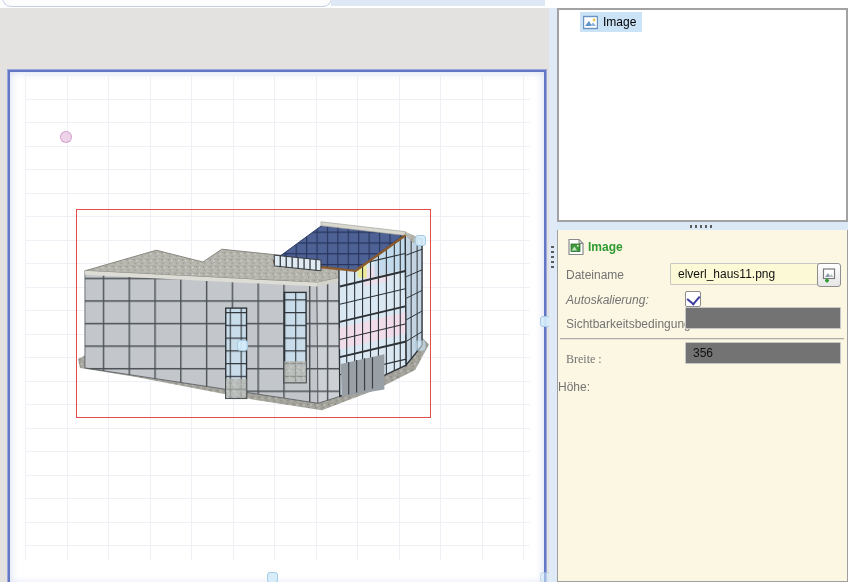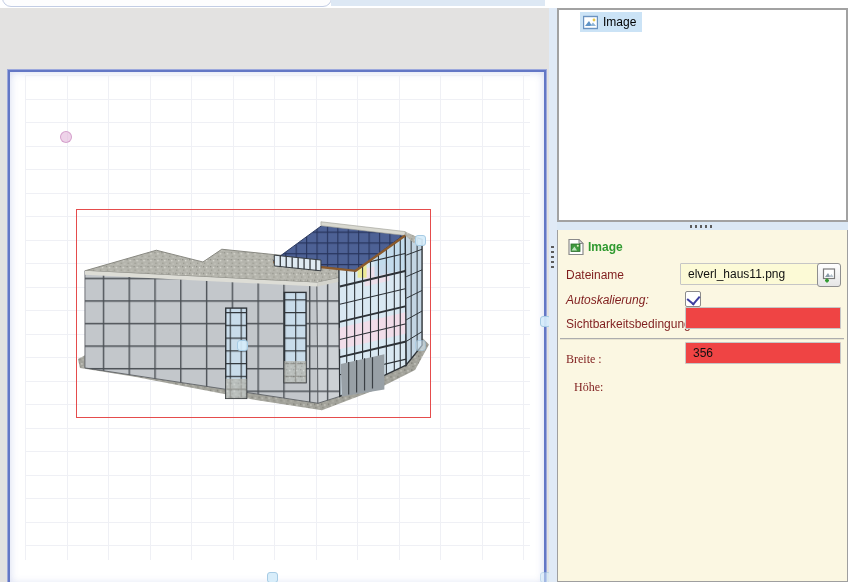--- a/index.html
+++ b/index.html
@@ -41,23 +41,23 @@
   .toolbox{position:absolute; left:557px; top:8px; width:291px; height:214px;
     background:#ffffff; border:2px solid #a2a2a2; box-sizing:border-box;}
   .tb-item{position:absolute; left:21px; top:2px; height:20px; display:flex; align-items:center;
     gap:5px; padding:0 6px 0 3px; background:var(--tb-hl,#cbe3f6);}
   .tb-item .lbl{color:#000;}
   
   .props{position:absolute; left:557px; top:230px; width:291px; height:352px;
     background:var(--props-bg,#fbf7e2); border:1.5px solid #9f9f9f; border-top:none; box-sizing:border-box;}
   .props .abs{position:absolute;}
   .p-title{left:30px; top:10px; font-weight:bold; color:var(--green,#2f9a2f);}
-  .p-lab{color:#7f1d1d;}
+  .p-lab{color:#737373;}
   .p-input{position:absolute; height:22px; border:1px solid #c6c6c6; border-radius:1px;
-    background:#ef4444; font-family:"Liberation Sans",sans-serif; font-size:12px; padding:0 0 0 7px;
+    background:#737373; font-family:"Liberation Sans",sans-serif; font-size:12px; padding:0 0 0 7px;
     box-sizing:border-box; color:#111;}
   .p-input.yellow{background:var(--field-yellow,#fcfad6);}
   .sep{position:absolute; left:2px; right:3px; top:108px; height:0;
     border-top:1px solid #adadad; border-bottom:1px solid #e8e4d0;}
   .btn-browse{position:absolute; left:259px; top:33px; width:24px; height:24px;
     border:1px solid #8f8f8f; border-radius:3px; box-sizing:border-box;
     background:linear-gradient(#ffffff,#e6e6e6); display:flex;align-items:center;justify-content:center; padding:0;}
   .chk{position:absolute; left:127px; top:61px; width:16px; height:16px; box-sizing:border-box;
     background:#fff; border:1px solid #8b8b8b; border-radius:2px;}
   .chk .mark{position:absolute; left:3px; top:1px; width:7px; height:9px;
@@ -185,21 +185,21 @@
     <svg class="abs" style="left:9px; top:8px;" width="18" height="18" viewBox="0 0 18 18">
       <path d="M2 1.5 H12 L16 5.5 V16.5 H2 Z" fill="#ffffff" stroke="#8a8a8a" stroke-width="1.2"></path>
       <path d="M12 1.5 L12 5.5 L16 5.5 Z" fill="#dcdcdc" stroke="#8a8a8a" stroke-width="1"></path>
       <rect x="4" y="6" width="9" height="7.5" fill="#3f9a3f" stroke="#2c6e2c" stroke-width="0.8"></rect>
       <polygon points="4.5,12.5 7.5,8.5 10,12.5" fill="#bfe3bf"></polygon>
       <circle cx="10.8" cy="7.8" r="1" fill="#e9f2c8"></circle>
     </svg>
     <div class="abs p-title">Image</div>
 
     <div class="abs p-lab" style="left:8px; top:38px;">Dateiname</div>
-    <input class="p-input yellow" style="left: 122px; top: 33px; width: 153px;" value="elverl_haus11.png">
+    <input class="p-input yellow" style="left: 112px; top: 33px; width: 153px;" value="elverl_haus11.png">
     <button class="btn-browse">
       <svg width="16" height="16" viewBox="0 0 16 16">
         <rect x="2.5" y="2" width="11" height="9.5" fill="#ffffff" stroke="#7a7a7a" stroke-width="1.2"></rect>
         <polygon points="4,10 7,6 9.5,10" fill="#8a9aa8"></polygon>
         <polygon points="8,10 10.5,7 12.5,10" fill="#b5c2cc"></polygon>
         <path d="M4 13.5 H8 M6 11.5 V15.5" stroke="#2f9a2f" stroke-width="1.8"></path>
       </svg>
     </button>
 
     <div class="abs p-lab" style="left:8px; top:63px;font-style:italic;">Autoskalierung:</div>
@@ -208,16 +208,16 @@
     </div>
 
     <div class="abs p-lab" style="left:8px; top:87px;">Sichtbarkeitsbedingung:</div>
     <input class="p-input" style="left: 127px; top: 77px; width: 156px;" value="">
 
     <div class="sep"></div>
 
     <div class="abs p-lab" style="left:8px; top:122px;font-family:Liberation Serif, serif;">Breite :</div>
     <input class="p-input" style="left: 127px; top: 112px; width: 156px;" value="356">
 
-    <div class="abs p-lab" style="left:16px; top:150px;font-family:Liberation Serif, serif;">Höhe:</div>
+    <div class="abs p-lab" style="left:0; top:150px;">Höhe:</div>
   </div>
 
 </div>
 
 </body></html>

